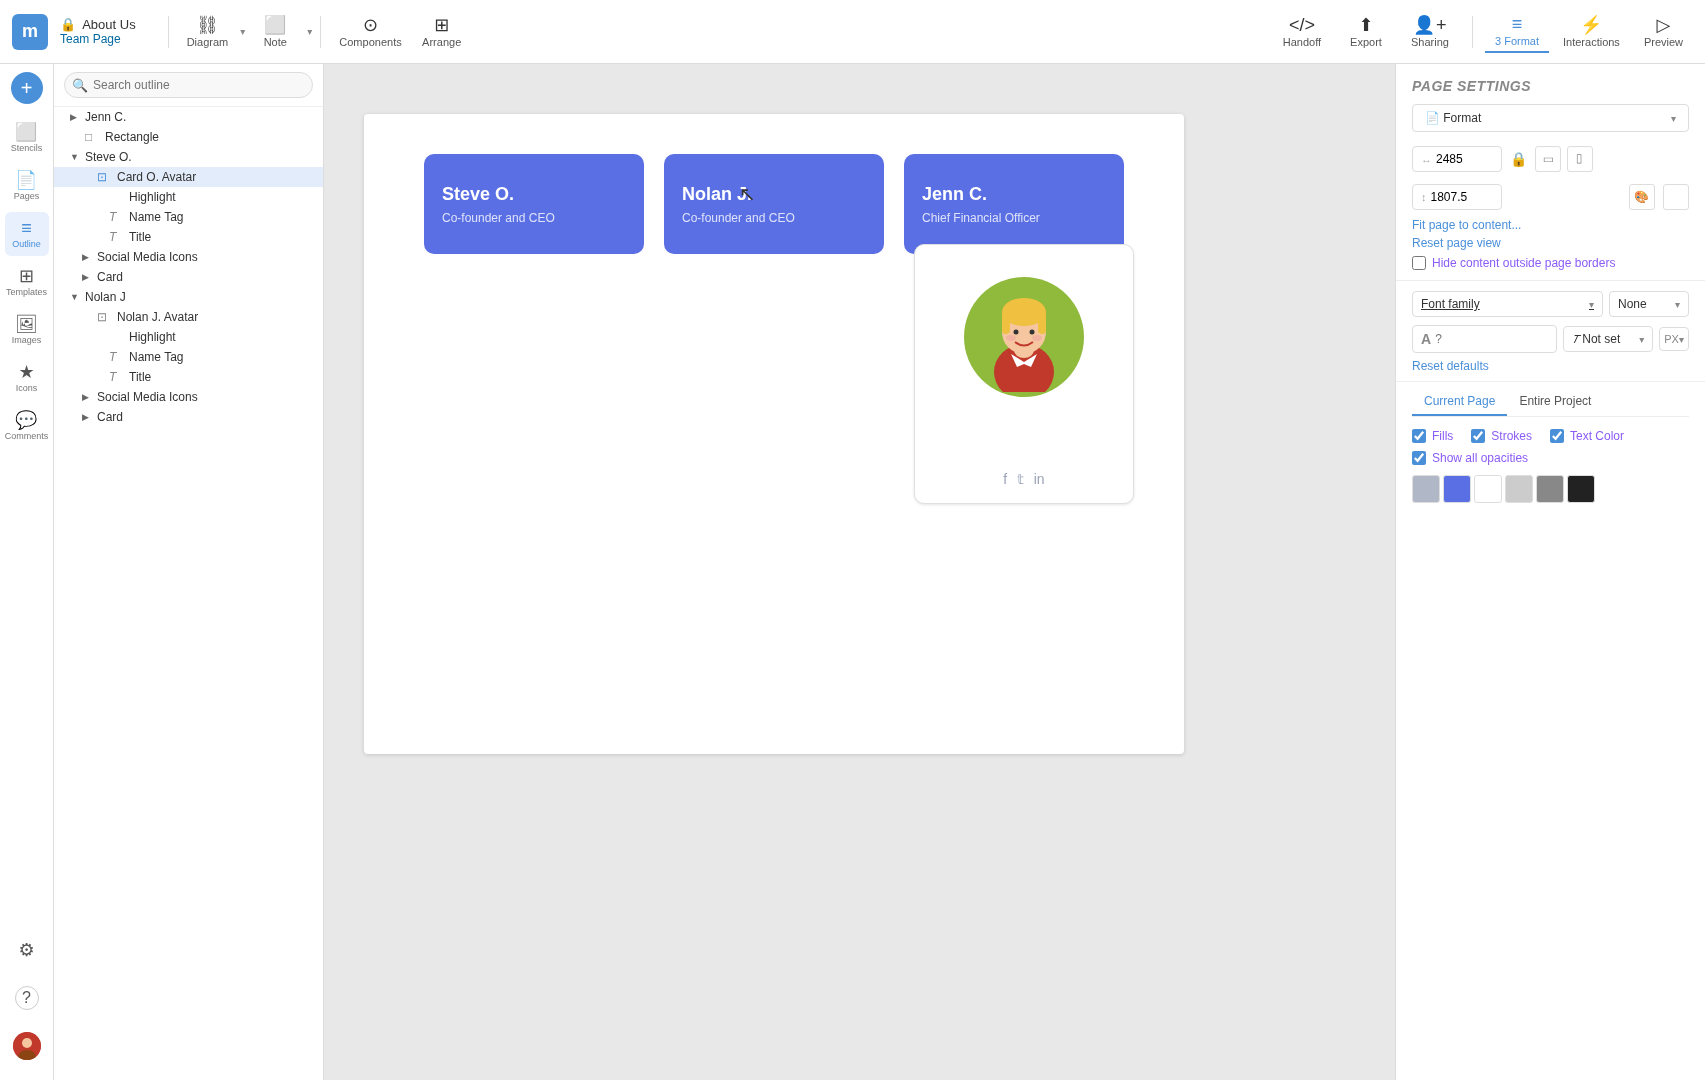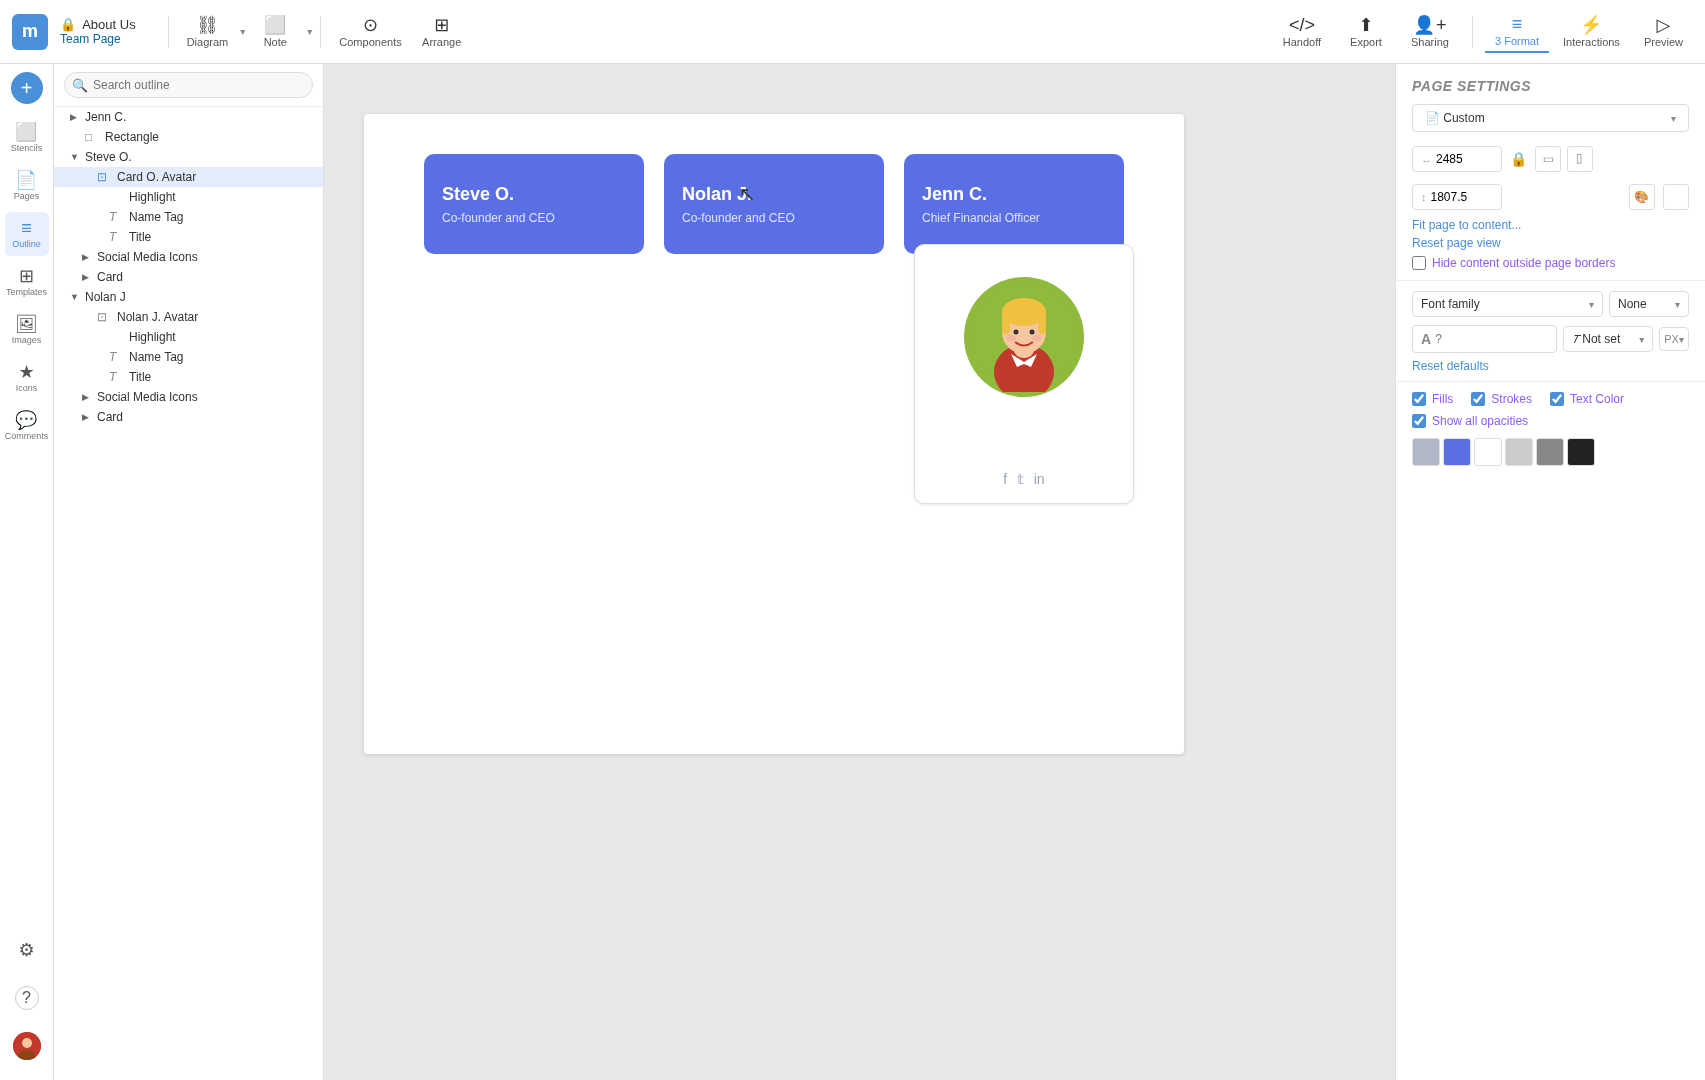--- a/index.html
+++ b/index.html
@@ -82,21 +82,21 @@
     .rp-checkbox-row { display: flex; align-items: center; gap: 6px; padding: 4px 16px; }
     .rp-checkbox { width: 14px; height: 14px; accent-color: #4a90d9; cursor: pointer; }
     .rp-label { font-size: 12px; color: #8b5cf6; }
     .rp-tabs { display: flex; border-bottom: 1px solid #eee; margin: 0 16px 8px; }
     .rp-tab { padding: 6px 12px; font-size: 12px; cursor: pointer; color: #555; border-bottom: 2px solid transparent; }
     .rp-tab.active { color: #4a90d9; border-bottom: 2px solid #4a90d9; }
     .rp-colors-row { display: flex; align-items: center; gap: 3px; padding: 6px 16px; }
     .color-swatch { width: 28px; height: 28px; border-radius: 3px; border: 1px solid #ddd; cursor: pointer; }
     .rp-color-text { font-size: 11px; color: #666; padding: 2px 16px 6px; line-height: 1.4; }
     .rp-font-row { display: flex; align-items: center; gap: 6px; padding: 4px 16px; }
-    .rp-font-select { border: 1px solid #ddd; border-radius: 4px; padding: 5px 8px; font-size: 12px; background: #fff; flex: 1; display: flex; align-items: center; justify-content: space-between; cursor: pointer; }
+    .rp-font-select { border: 1px solid #ddd; border-radius: 4px; padding: 5px 8px; font-size: 12px; background: #fff; flex: 1; display: flex; align-items: center; justify-content: space-between; cursor: pointer; text-decoration: underline; }
     .rp-font-select2 { border: 1px solid #ddd; border-radius: 4px; padding: 5px 8px; font-size: 12px; background: #fff; width: 80px; display: flex; align-items: center; justify-content: space-between; cursor: pointer; }
     .rp-size-row { display: flex; align-items: center; gap: 6px; padding: 4px 16px; }
     .rp-size-input { border: 1px solid #ddd; border-radius: 4px; padding: 5px 8px; font-size: 12px; flex: 1; display: flex; align-items: center; gap: 4px; }
     .rp-size-select { border: 1px solid #ddd; border-radius: 4px; padding: 5px 8px; font-size: 12px; width: 90px; display: flex; align-items: center; justify-content: space-between; cursor: pointer; }
     .rp-custom-dropdown { border: 1px solid #ddd; border-radius: 4px; padding: 6px 12px; font-size: 12px; background: #fff; display: flex; align-items: center; justify-content: space-between; cursor: pointer; margin: 0 16px; width: calc(100% - 32px); }
 
     .arrow-down { font-size: 10px; color: #888; }
   </style>
 </head>
 <body>
@@ -376,21 +376,21 @@
 
     <div class="cursor">↖</div>
   </div>
 
   <div class="right-panel">
 
     <div class="rp-section-title">PAGE SETTINGS</div>
 
     <div style="padding: 0 16px 8px;">
       <div class="rp-custom-dropdown" style="margin:0;width:100%;">
-        <span>📄 <span>Custom</span></span>
+        <span>📄 <span>Format</span></span>
         <span class="arrow-down">▾</span>
       </div>
     </div>
 
     <div class="rp-row">
       <div class="rp-input-box">
         <span style="font-size:11px;color:#aaa;">↔</span>
         <input type="text" value="2485" style="width: 55px;">
       </div>
       <div class="rp-lock-icon">🔒</div>
@@ -446,20 +446,24 @@
         <span>PX</span>
         <span class="arrow-down">▾</span>
       </div>
     </div>
 
     <a class="rp-link">Reset defaults</a>
 
     <hr class="rp-divider">
 
 
+    <div class="rp-tabs">
+      <div class="rp-tab active">Current Page</div>
+      <div class="rp-tab">Entire Project</div>
+    </div>
 
     <div class="rp-checkbox-row">
       <input type="checkbox" class="rp-checkbox" checked="" style="">
       <span class="rp-label">Fills</span>
       <input type="checkbox" class="rp-checkbox" checked="" style="margin-left: 12px;">
       <span class="rp-label">Strokes</span>
       <input type="checkbox" class="rp-checkbox" checked="" style="margin-left: 12px;">
       <span class="rp-label">Text Color</span>
     </div>
     <div class="rp-checkbox-row">

